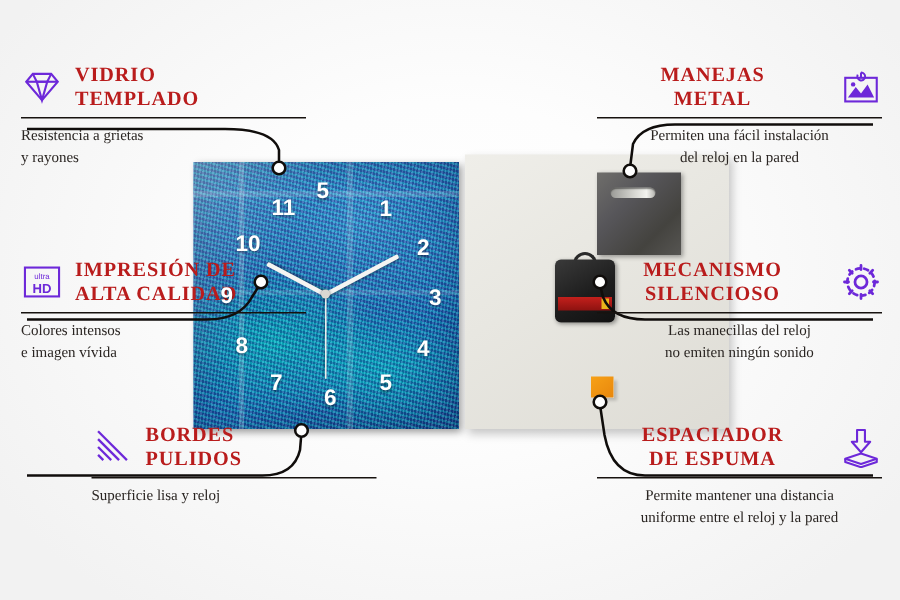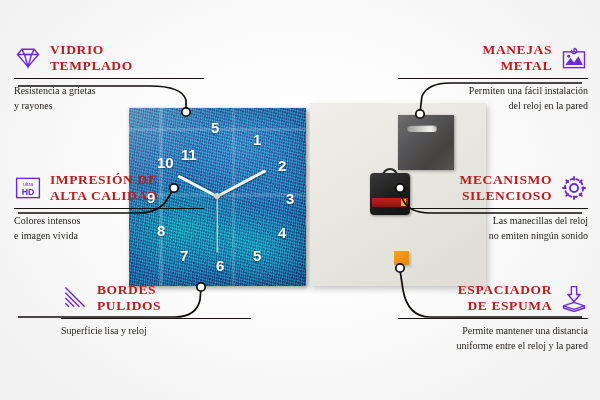--- a/index.html
+++ b/index.html
@@ -84,21 +84,21 @@
   }
   #foam-spacer {
     position:absolute; left:394px; top:251px; width:15px; height:14px;
     background:linear-gradient(140deg,#f7a117,#e8870d);
     box-shadow:2px 2px 2px rgba(0,0,0,.18);
   }
 
   
   .callout { position:absolute; width:190px; }
   .callout.left  { left:14px;  text-align:left; }
-  .callout.right { right:12px; text-align:right; }
+  .callout.right { right:12px; text-align:center; }
 
   .co-head { display:flex; align-items:center; gap:8px; }
   .callout.right .co-head { flex-direction:row-reverse; }
   .co-title {
     font-size:13.5px; font-weight:bold; color:#b91c1c; letter-spacing:.6px;
     line-height:1.18; text-transform:uppercase; white-space:pre-line; flex:1;
   }
   .co-icon { width:28px; height:28px; flex:0 0 28px; color:#6d28d9; }
   .co-icon svg { width:100%; height:100%; display:block; }
   .co-rule { height:1.6px; background:#17120f; margin:4px 0 5px; }
@@ -118,21 +118,21 @@
     <span class="cnum" style="left:124px; top:24px;">1</span>
     <span class="cnum" style="left:149px; top:50px;">2</span>
     <span class="cnum" style="left:157px; top:83px;">3</span>
     <span class="cnum" style="left:149px; top:117px;">4</span>
     <span class="cnum" style="left:124px; top:140px;">5</span>
     <span class="cnum" style="left:87px;  top:150px;">6</span>
     <span class="cnum" style="left:51px;  top:140px;">7</span>
     <span class="cnum" style="left:28px;  top:115px;">8</span>
     <span class="cnum" style="left:18px;  top:82px;">9</span>
     <span class="cnum" style="left:28px;  top:47px;">10</span>
-    <span class="cnum" style="left:52px;  top:23px;margin-top:16px;">11</span>
+    <span class="cnum" style="left:52px;  top:23px;">11</span>
 
     <div class="hand" style="left:88px; top:87px; width:44px; height:3px; transform:rotate(-152deg);"></div>
     <div class="hand" style="left:88px; top:87px; width:55px; height:3px; transform:rotate(-28deg);"></div>
     <div class="hand" style="left:88px; top:88px; width:56px; height:1.4px; transform:rotate(90deg);"></div>
     <div class="pin" style="left:85px; top:85px;"></div>
   </div>
 
   <div class="product" id="clock-back"></div>
   <div id="hanger-plate"></div>
   <div id="hanger-slot"></div>

